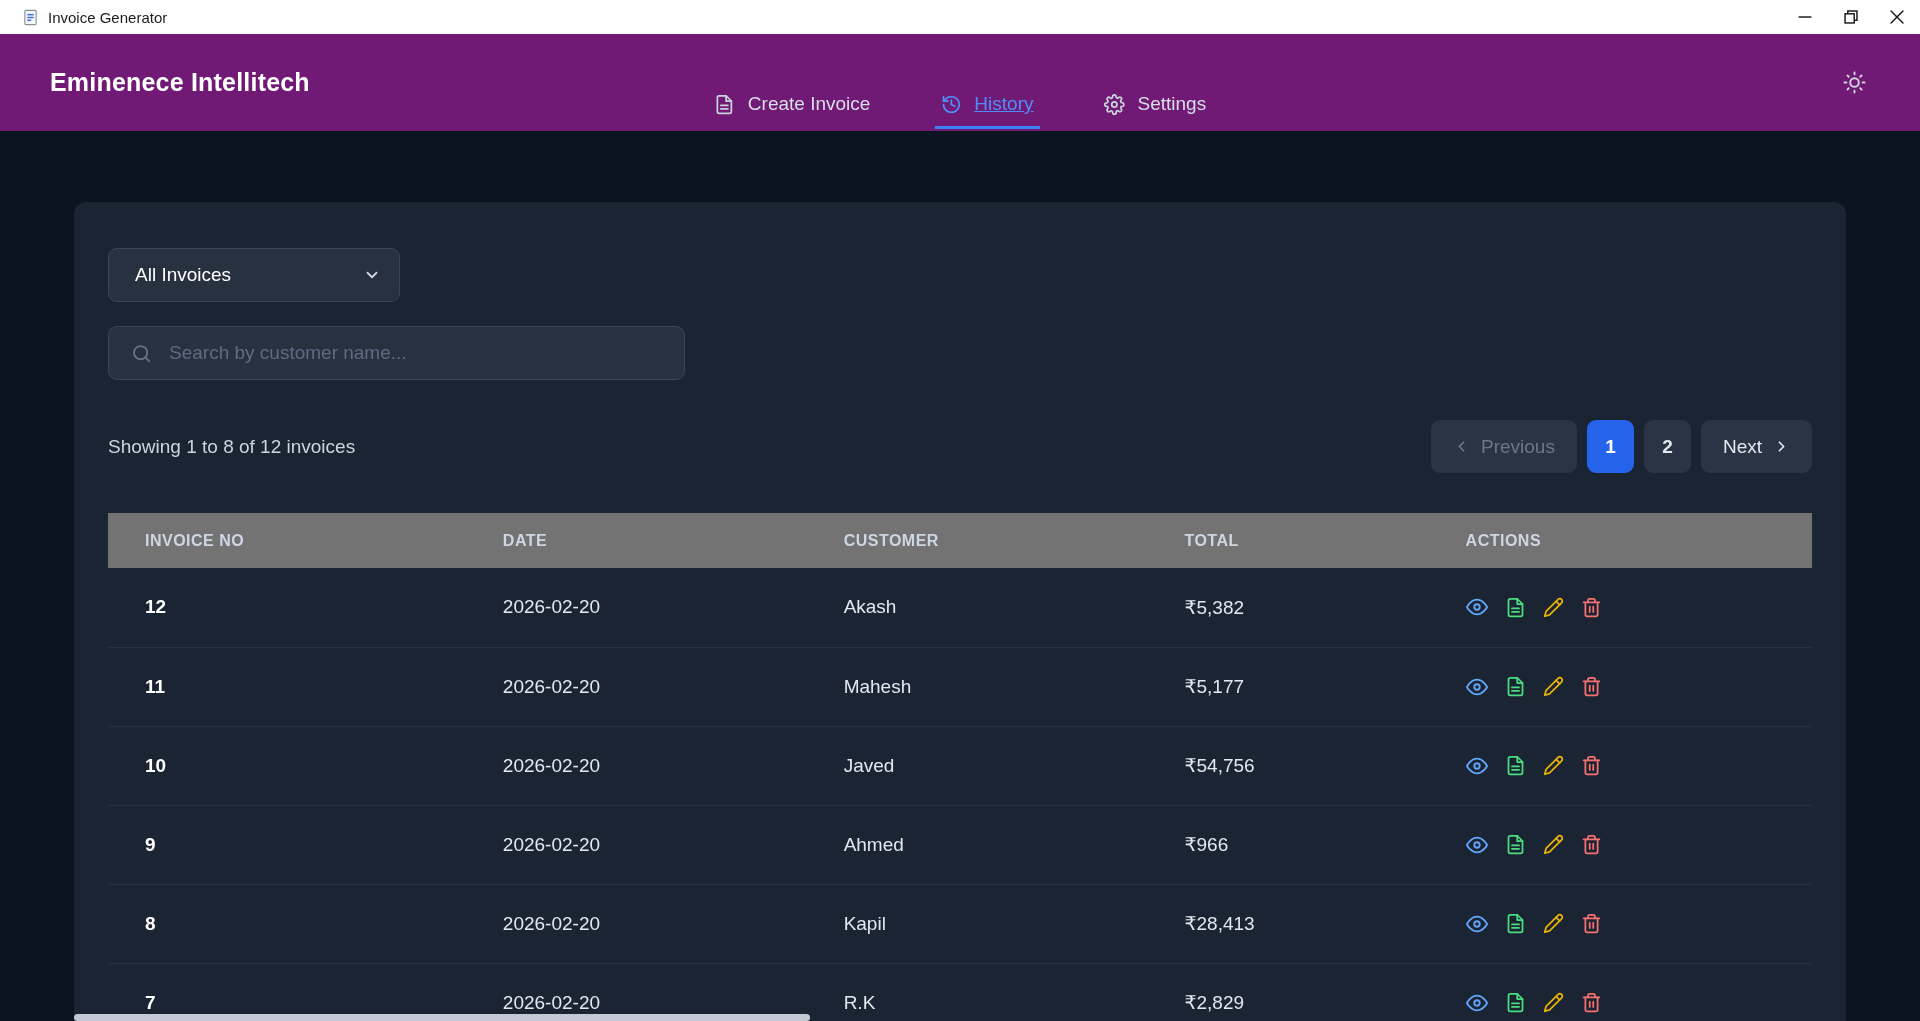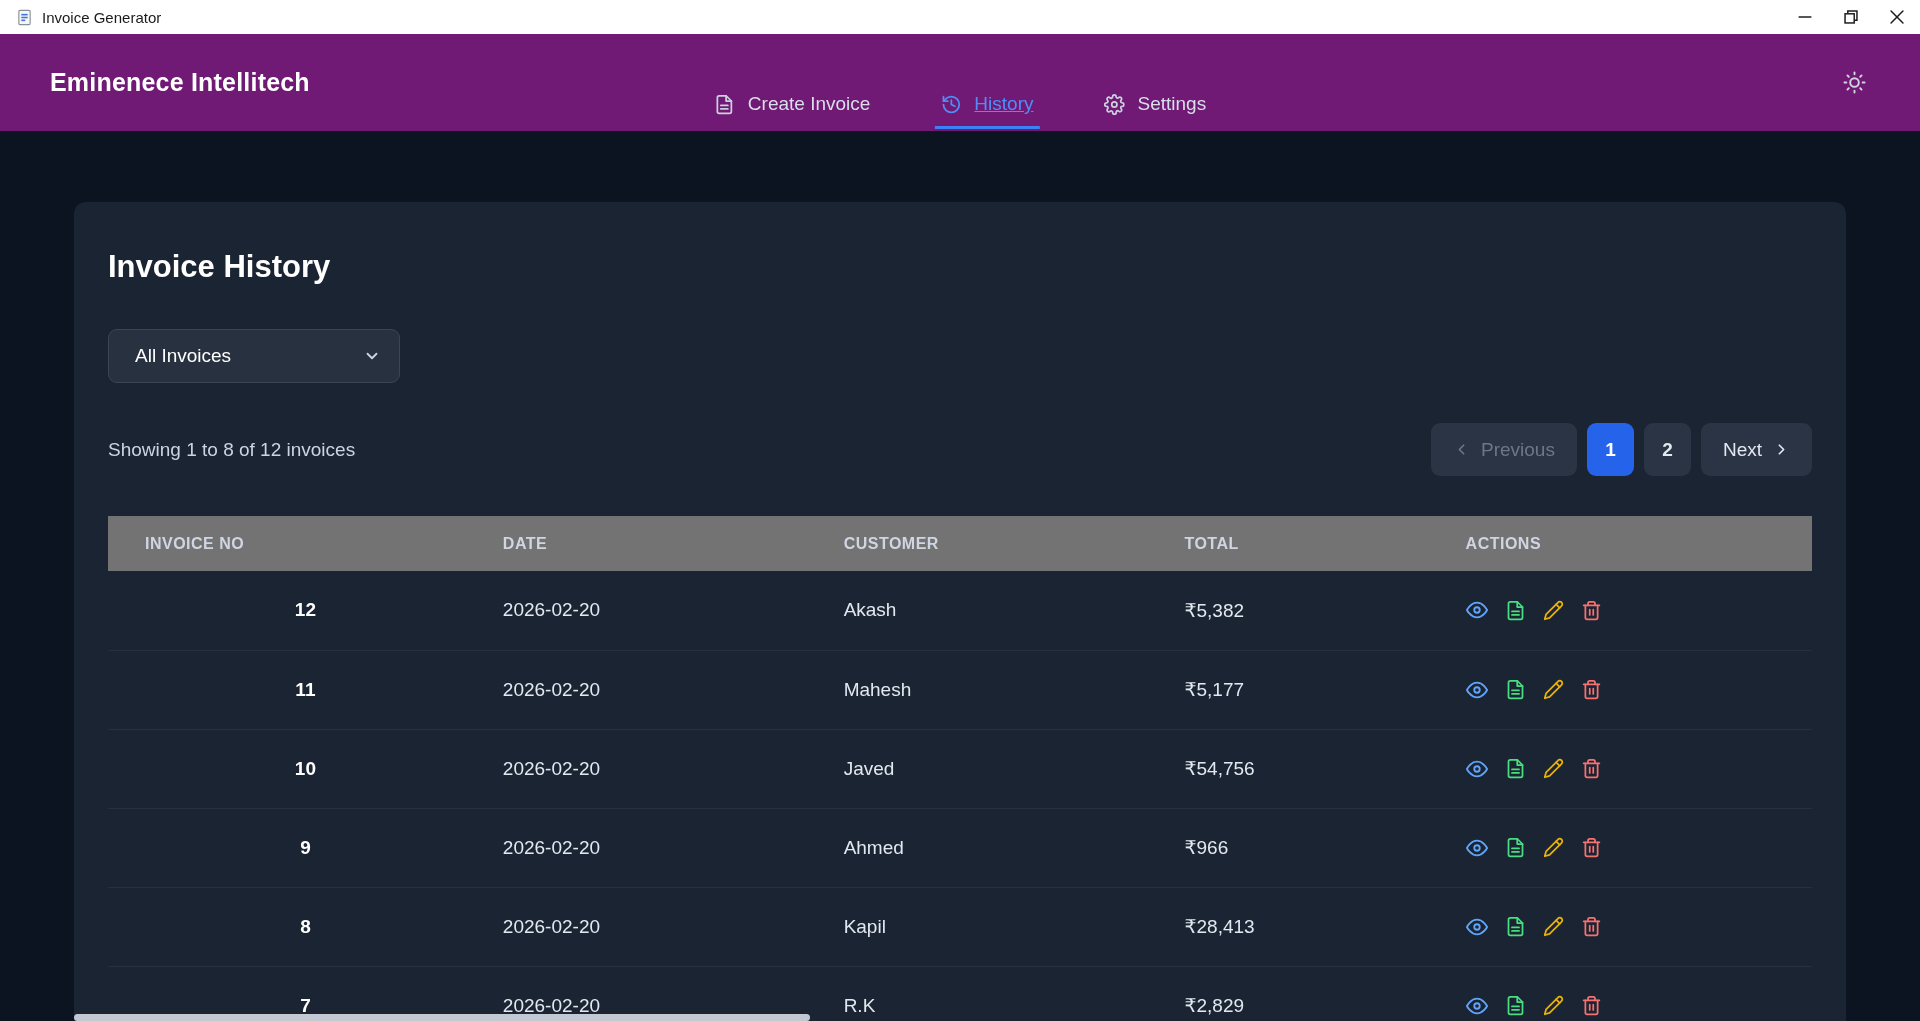--- a/index.html
+++ b/index.html
@@ -10,21 +10,21 @@
     font-family: "Liberation Sans", "DejaVu Sans", sans-serif;
     position: relative;
   }
   svg { display: block; }
 
   
   .titlebar {
     height: 34px; background: #ffffff;
     display: flex; align-items: center; justify-content: space-between;
   }
-  .titlebar-left { display: flex; align-items: center; gap: 9px; padding-left: 16px; }
+  .titlebar-left { display: flex; align-items: center; gap: 9px; padding-left: 22px; }
   .titlebar-title { font-size: 15px; color: #1b1b1b; }
   .titlebar-controls { display: flex; height: 100%; }
   .win-btn {
     width: 46px; height: 34px; background: transparent; border: none;
     display: flex; align-items: center; justify-content: center; color: #1b1b1b;
     padding: 0; cursor: default;
   }
 
   
   .navbar {
@@ -90,21 +90,21 @@
 
   
   table { width: 100%; border-collapse: collapse; table-layout: fixed; }
   thead tr { background: #737373; height: 55px; }
   th {
     text-align: left; padding: 0 0 0 37px; font-size: 16px; font-weight: 700;
     letter-spacing: .5px; color: #cfd6e2; text-transform: uppercase;
   }
   tbody tr { height: 79px; border-bottom: 1px solid #27303e; }
   td { padding: 0 0 0 37px; font-size: 19px; color: #e2e8f0; }
-  td.invno { color: #ffffff; font-weight: 700; text-align: center; }
+  td.invno { color: #ffffff; font-weight: 700; }
   .actions { display: flex; align-items: center; gap: 17px; }
   .action-btn { background: none; border: none; padding: 0; display: flex; cursor: default; }
   .act-view { color: #60a5fa; }
   .act-pdf  { color: #4ade80; }
   .act-edit { color: #eab308; }
   .act-del  { color: #f87171; }
 
   
   .hscroll { position: fixed; left: 0; bottom: 0; width: 1920px; height: 7px; }
   .hscroll-thumb {
@@ -271,30 +271,37 @@
   </div>
   <button class="theme-btn">
     <span><svg width="23" height="23">
           <use href="#i-sun"></use>
         </svg></span>
   </button>
 </nav>
 
 <main>
   <section class="card">
-    <h1 class="page-title">Invoice History</h1>
 
     <div class="filters">
       <div class="select-box">
         <span>All Invoices</span>
         <span class="chev">
             <svg width="18" height="18">
               <use href="#i-chevron-down"></use>
             </svg>
           </span>
+      </div>
+      <div class="search-box">
+        <span class="search-ic">
+            <svg width="21" height="21">
+              <use href="#i-search"></use>
+            </svg>
+          </span>
+        <input type="text" placeholder="Search by customer name..." style="">
       </div>
     </div>
 
     <div class="meta-row">
       <span class="summary">Showing 1 to 8 of 12 invoices</span>
       <div class="pagination">
         <button class="pg-btn disabled">
           <span>
               <svg width="17" height="17">
                 <use href="#i-chevron-left"></use>

